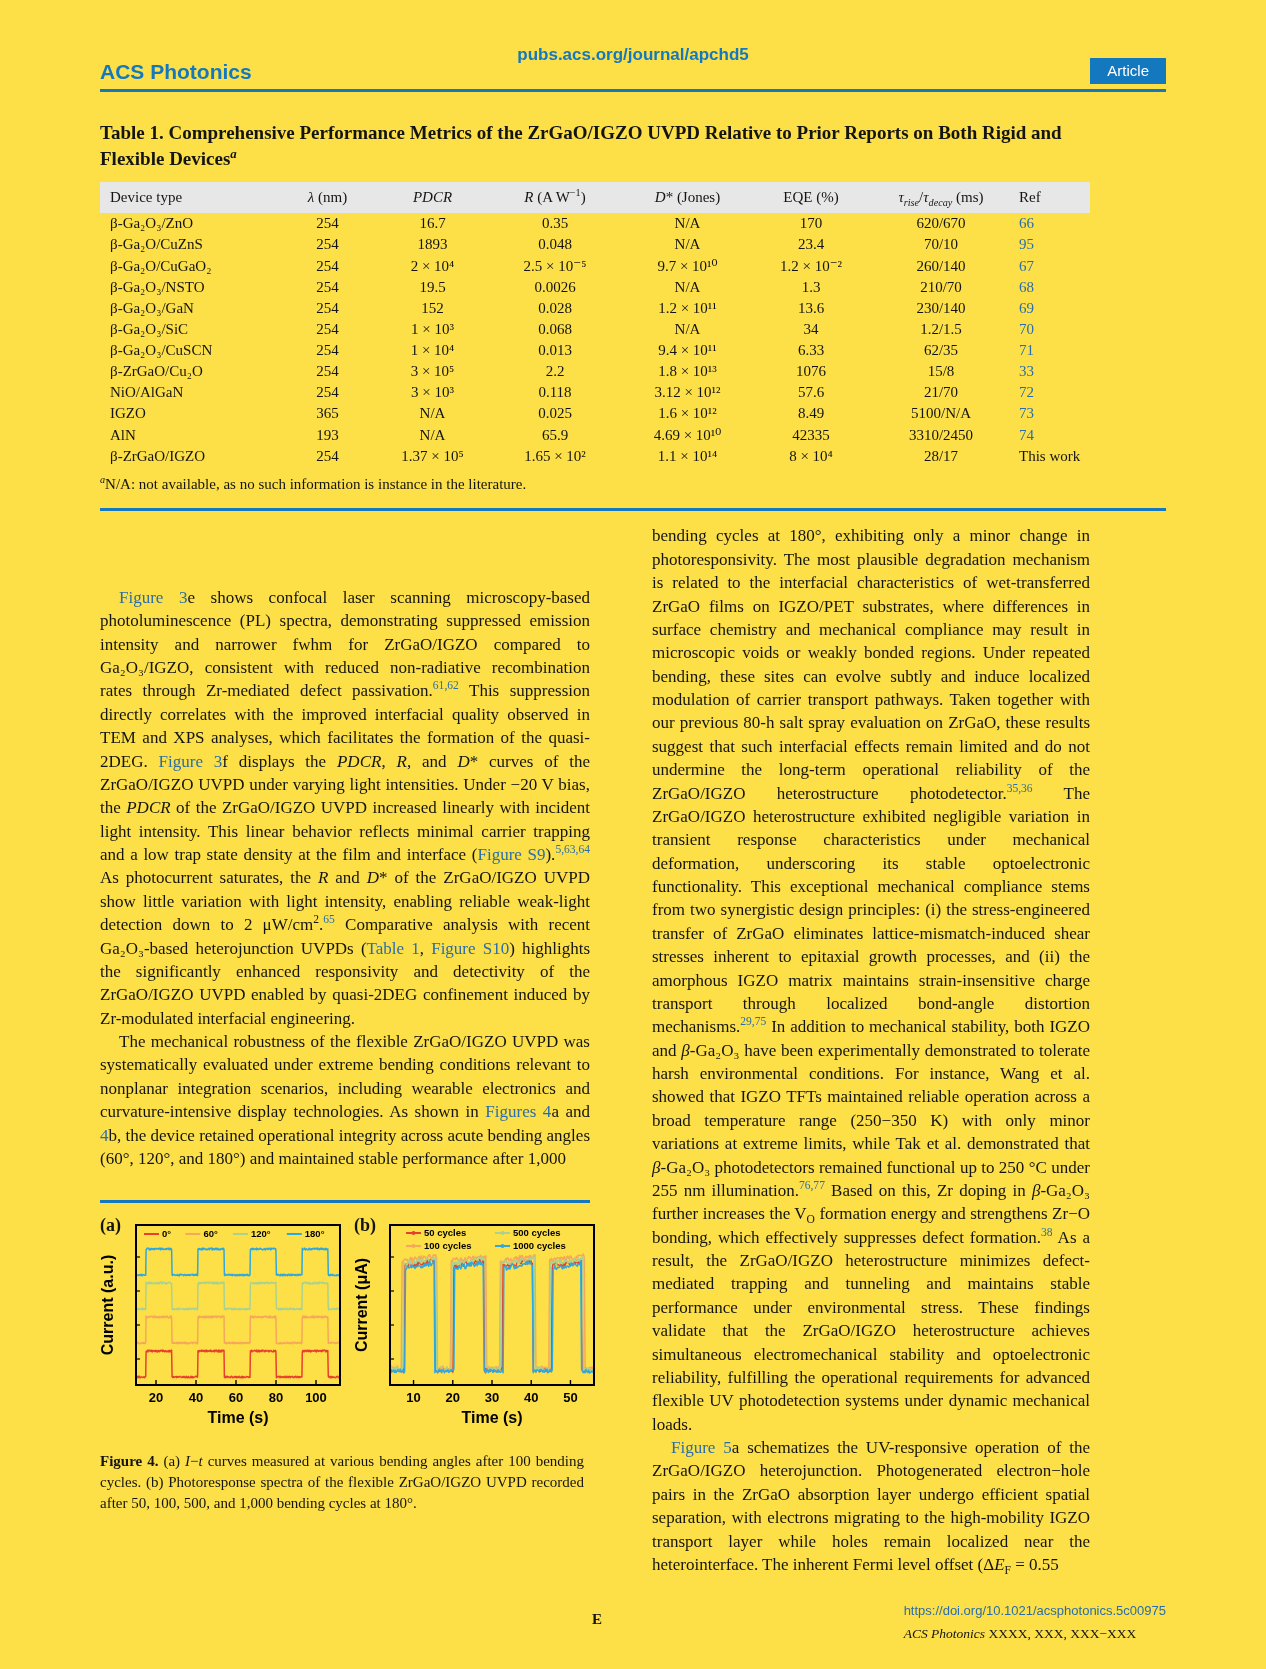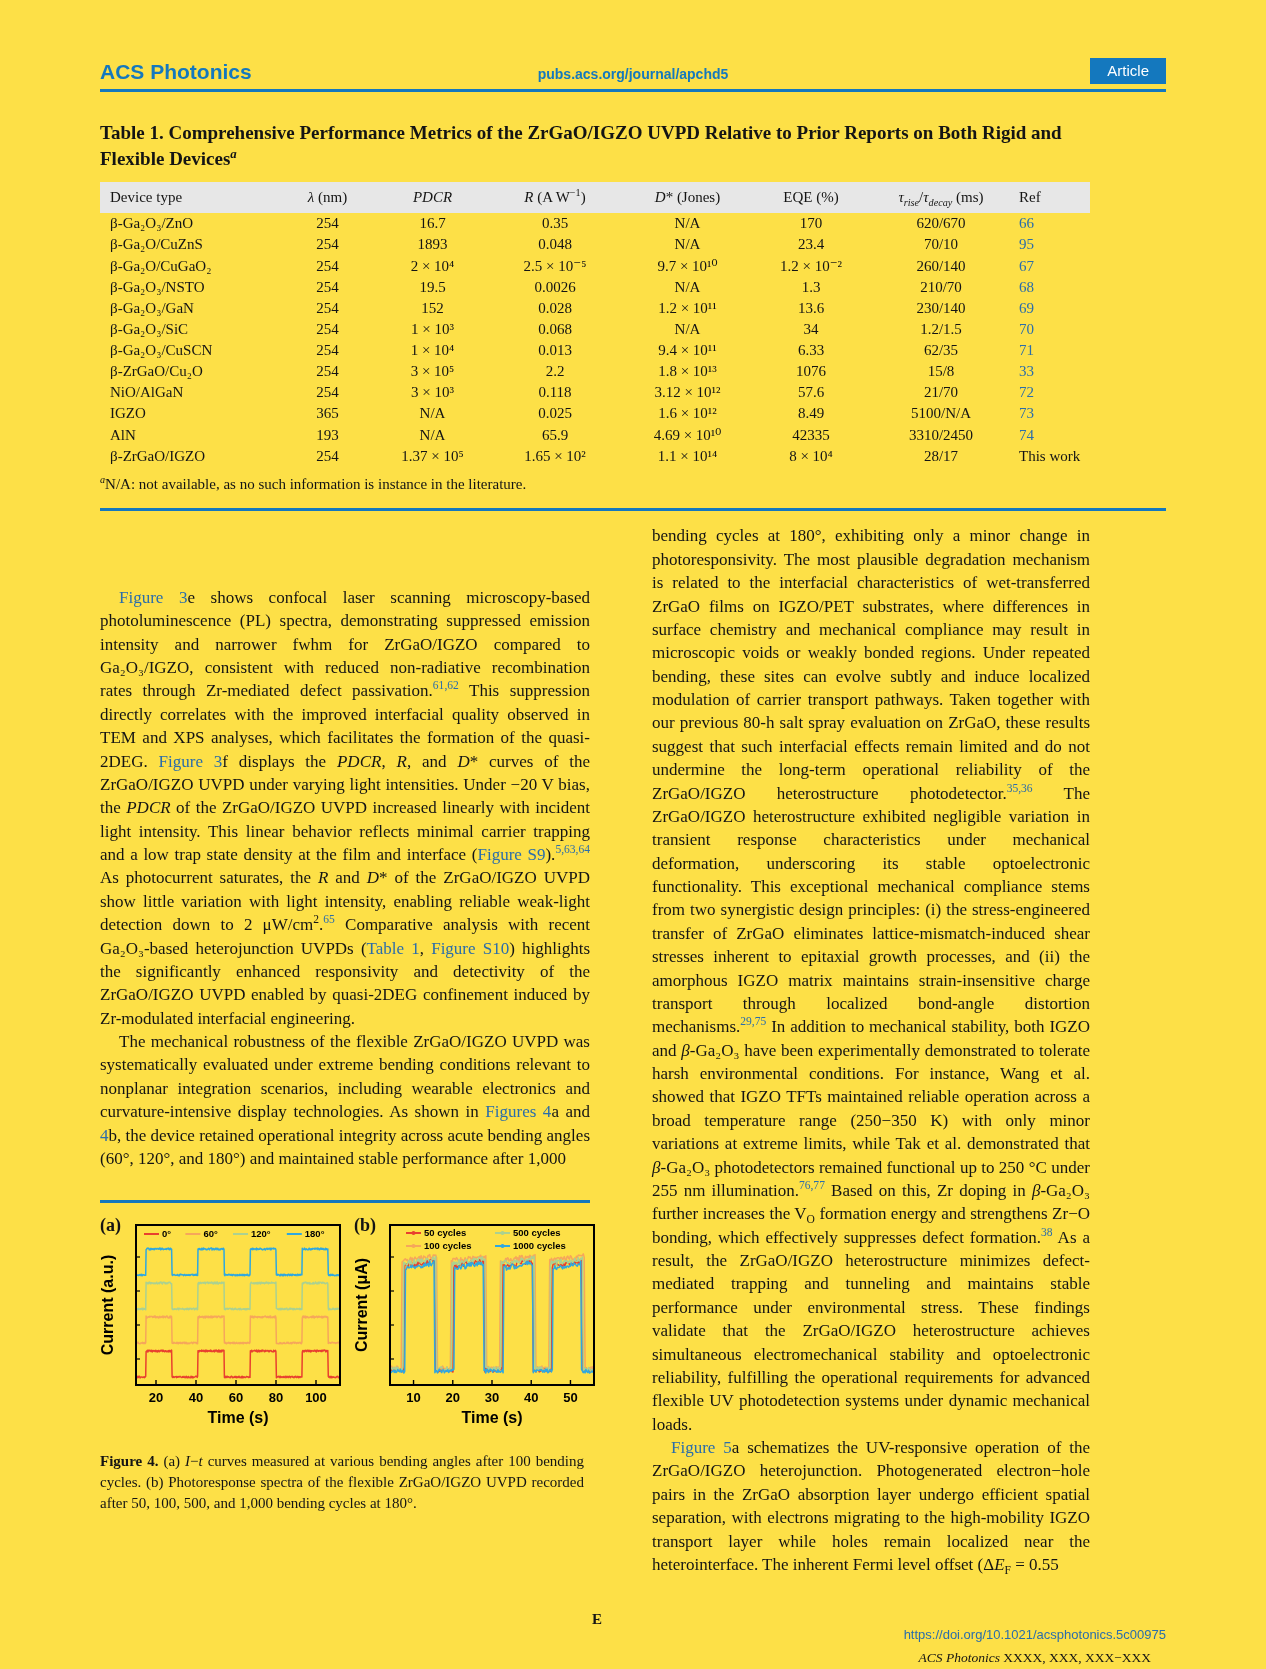--- a/index.html
+++ b/index.html
@@ -2,22 +2,22 @@
 <html><head>
 <meta charset="utf-8">
 <style>
   html,body{margin:0;padding:0;background:#fff;}
   .page{width:1266px;height:1669px;position:relative;background:#fde047;overflow:hidden;
         font-family:"Liberation Serif","DejaVu Serif",serif;color:#141414;
         box-sizing:border-box;padding:58px 100px 0 100px;}
   
   .topbar{width:1066px;display:flex;align-items:flex-end;position:relative;padding-bottom:5px;}
   .journal{font-family:"Liberation Sans","DejaVu Sans",sans-serif;font-weight:700;font-size:21px;color:#1478be;}
-  .jurl{position:absolute;left:0;right:0;bottom:7px;text-align:center;
-        font-family:"Liberation Sans","DejaVu Sans",sans-serif;font-weight:700;font-size:14px;color:#1478be;}
+  .jurl{position:absolute;left:0;right:0;bottom:24px;text-align:center;
+        font-family:"Liberation Sans","DejaVu Sans",sans-serif;font-weight:700;font-size:17px;color:#1478be;}
   .badge{margin-left:auto;background:#1478be;color:#fff;font-family:"Liberation Sans","DejaVu Sans",sans-serif;
          font-size:15px;padding:4px 17px 5px;}
   .hrule{width:1066px;height:3px;background:#1478be;}
   
   .tcap{width:985px;font-size:19px;font-weight:700;margin:28px 0 10px;line-height:1.38;}
   .tcap sup{font-size:68%;font-style:italic;}
   table{border-collapse:collapse;width:990px;font-size:15px;table-layout:fixed;}
   thead tr{background:#e7e7e7;}
   th{font-weight:400;padding:7px 2px;text-align:center;}
   td{padding:2px 2px;text-align:center;white-space:nowrap;}
@@ -41,21 +41,21 @@
   .panels{display:flex;gap:8px;margin-top:14px;}
   .panel{position:relative;}
   .plabel{position:absolute;left:0px;top:-2px;font-weight:700;font-size:18px;}
   svg .tick{font:700 13px "Liberation Sans","DejaVu Sans",sans-serif;fill:#000;}
   svg .axlabel{font:700 16px "Liberation Sans","DejaVu Sans",sans-serif;fill:#000;}
   svg .leg{font:700 9.5px "Liberation Sans","DejaVu Sans",sans-serif;fill:#000;}
   figcaption{font-size:15px;line-height:1.42;text-align:justify;margin-top:18px;width:484px;}
   
   footer{position:absolute;left:100px;bottom:26px;width:1066px;height:44px;font-size:15px;}
   .pletter{position:absolute;left:492px;top:12px;font-weight:700;}
-  .cite{position:absolute;right:0;top:0;text-align:center;line-height:1.5;margin-top:24px;}
+  .cite{position:absolute;right:0;top:0;text-align:left;line-height:1.5;}
   .doi{font-family:"Liberation Sans","DejaVu Sans",sans-serif;font-size:13px;color:#2a6dab;}
   .citel{font-size:13.5px;}
   .citel .it{font-style:italic;}
 </style>
 </head>
 <body>
 
 <div class="page">
 
   <div class="topbar">

